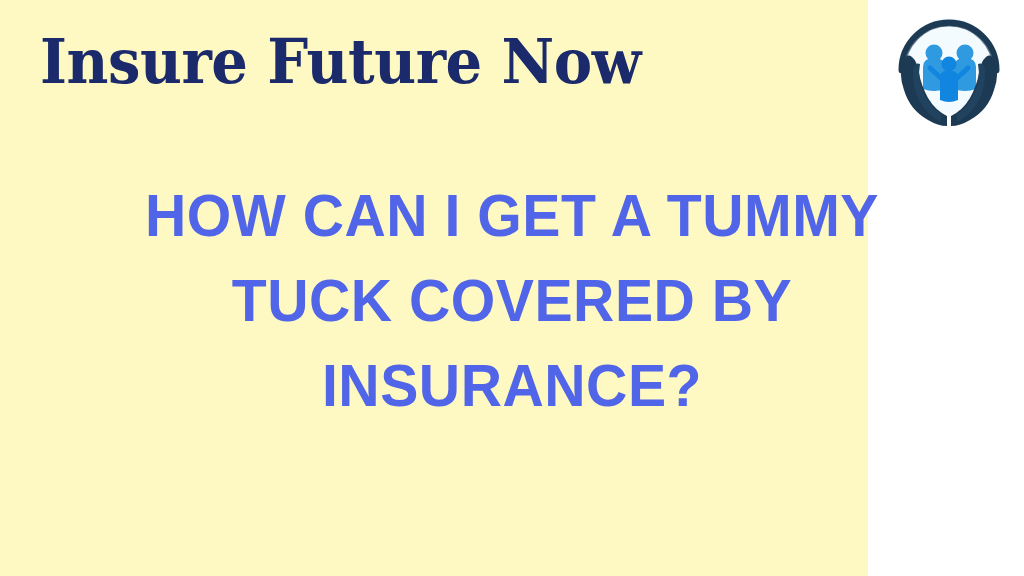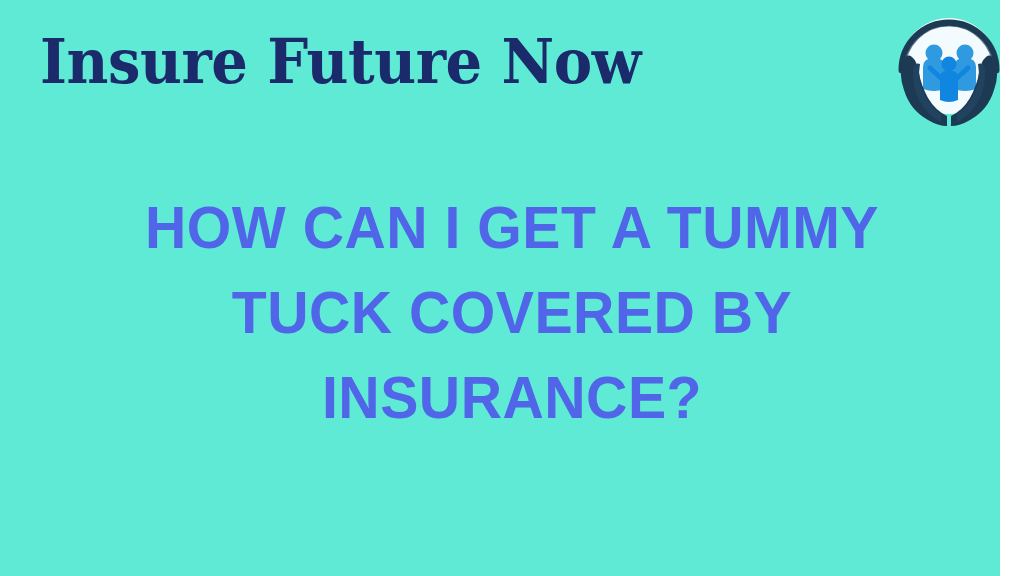--- a/index.html
+++ b/index.html
@@ -10,23 +10,23 @@
     width: 1024px;
     height: 576px;
     background: #ffffff;
     font-family: "Liberation Sans", sans-serif;
     overflow: hidden;
     position: relative;
   }
 
   #canvas {
     position: relative;
-    width: 1000px;
+    width: 868px;
     height: 576px;
-    background: #5eead4;
+    background: #fef9c3;
     text-decoration: underline;
   }
 
   
   .header-bar {
     position: absolute;
     left: 0;
     top: 0;
     width: 1024px;
     height: 135px;
@@ -58,21 +58,21 @@
   .brand-logo svg {
     display: block;
     width: 118px;
     height: 116px;
   }
 
   
   .headline-block {
     position: absolute;
     left: 0;
-    top: 186px;
+    top: 174px;
     width: 1024px;
     text-align: center;
   }
   .headline-line {
     display: block;
     font-family: "Liberation Sans", sans-serif;
     font-weight: 700;
     font-size: 59px;
     line-height: 85px;
     letter-spacing: 0.5px;

